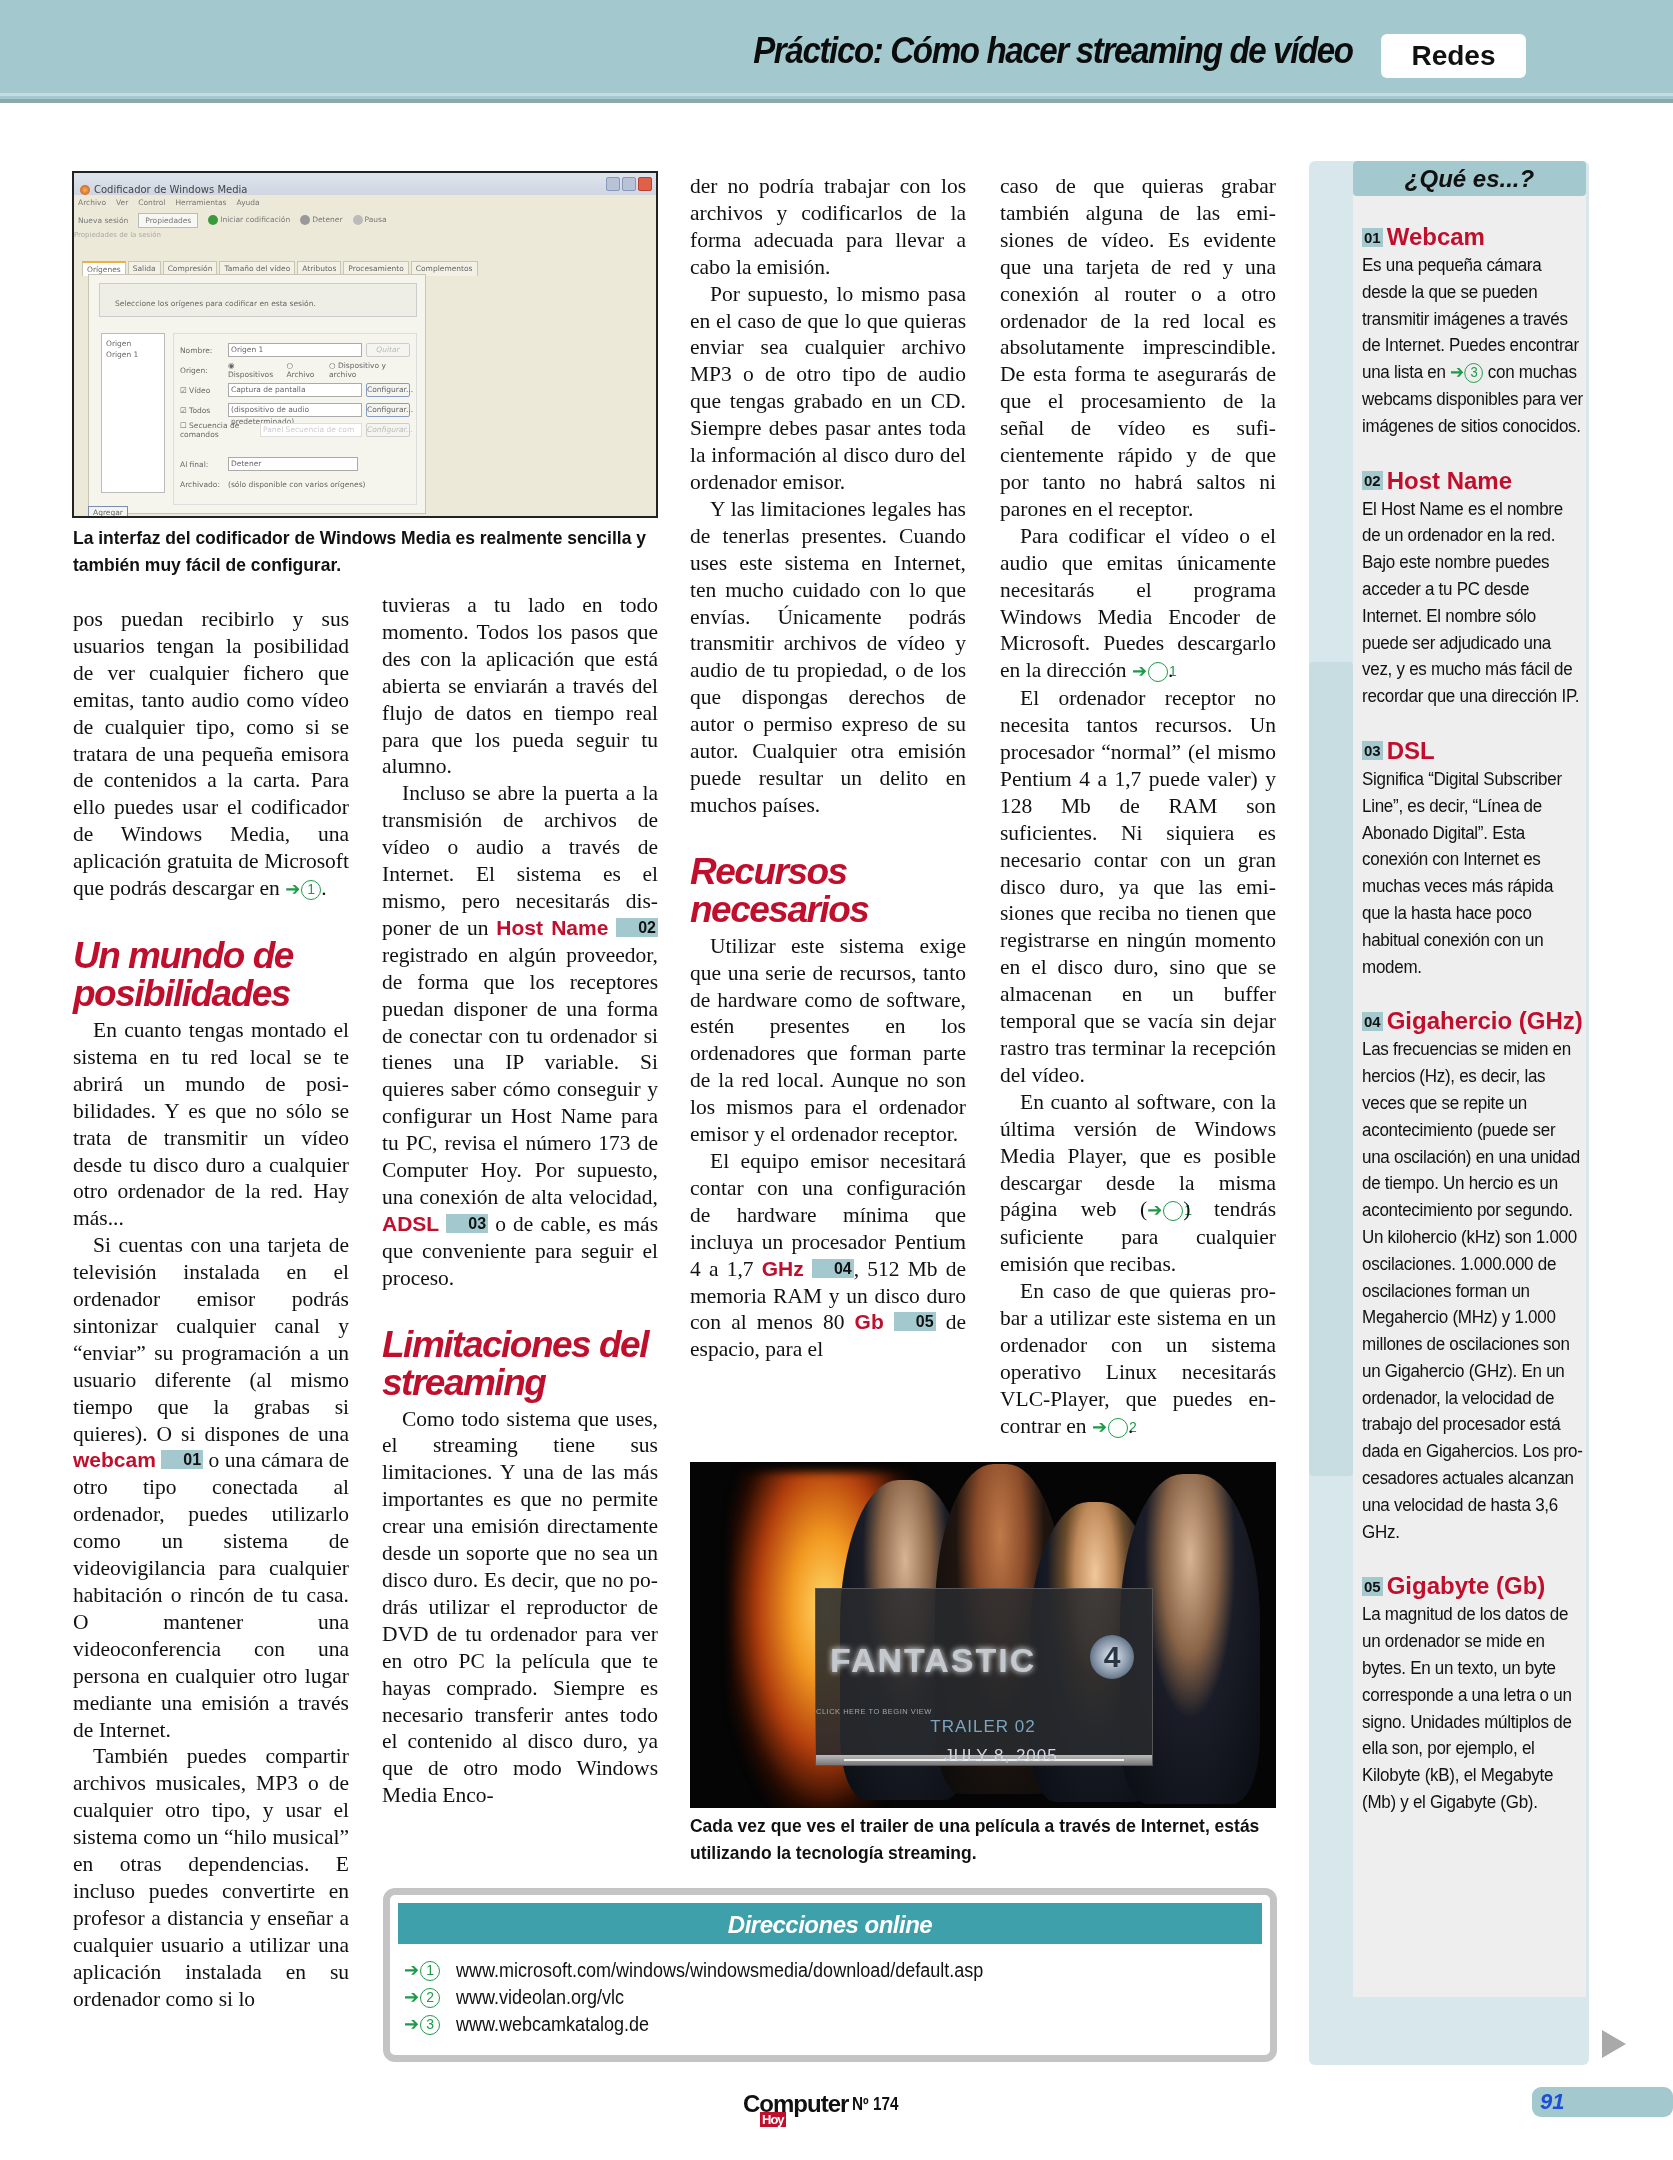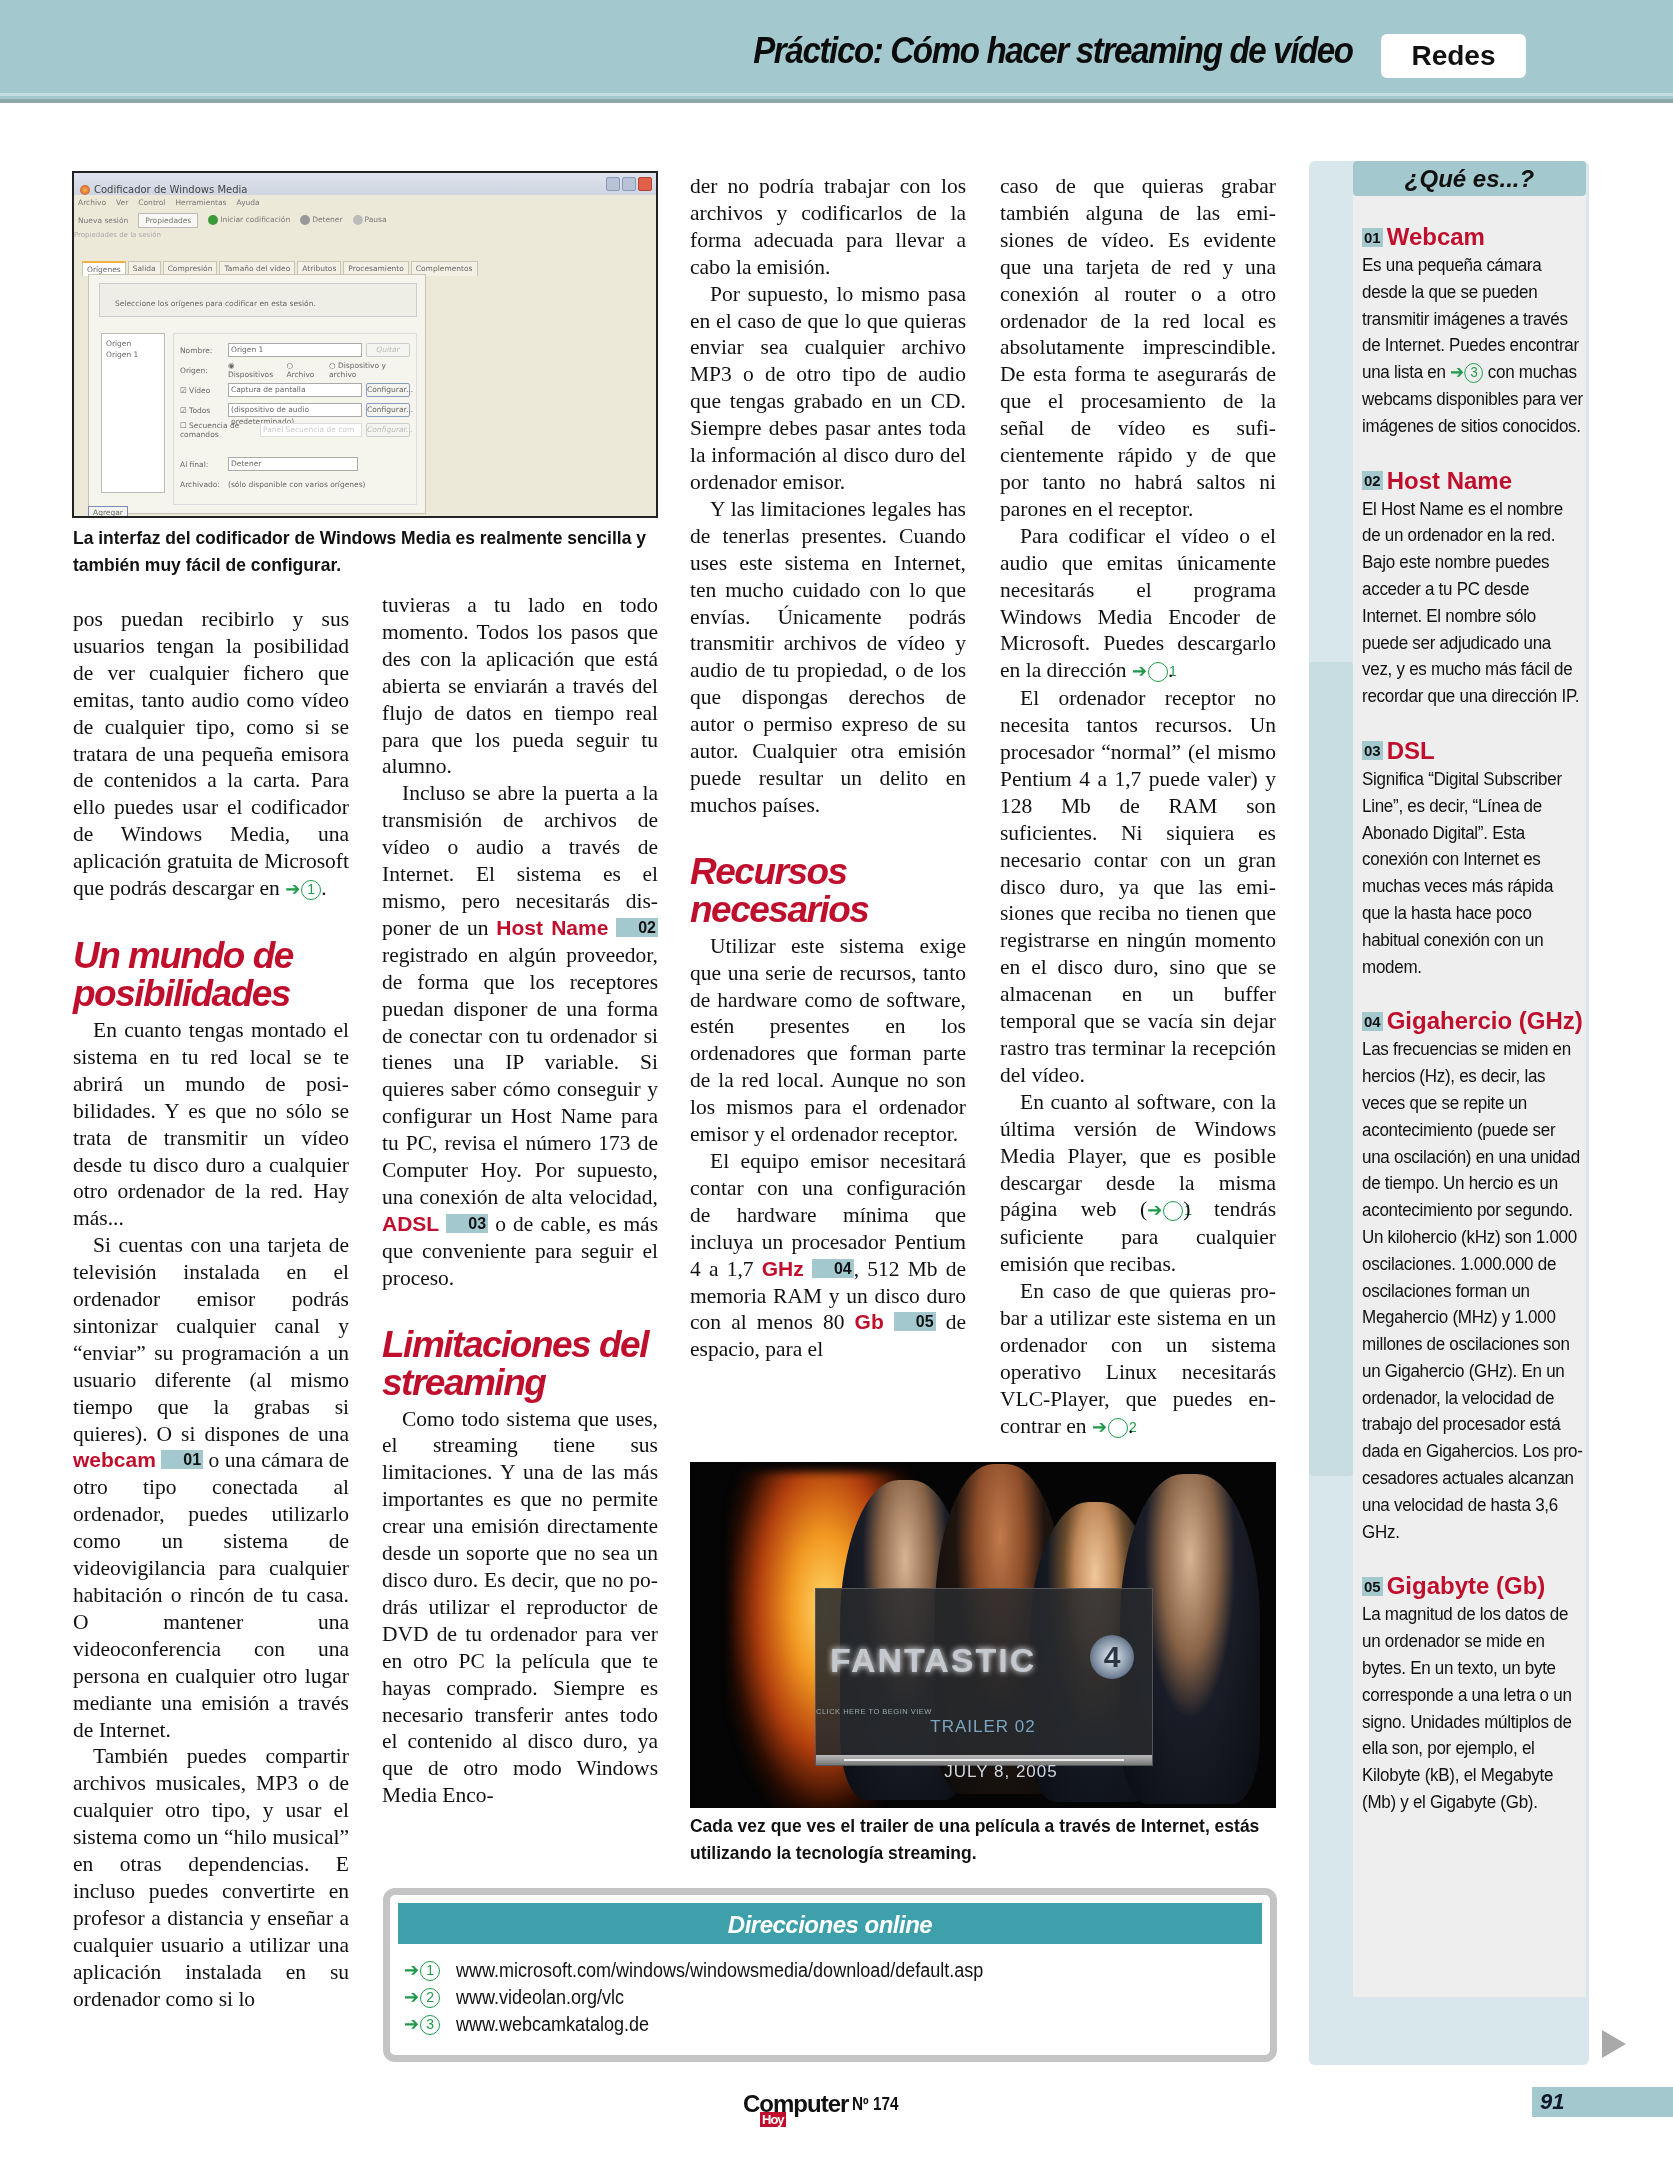--- a/index.html
+++ b/index.html
@@ -68,21 +68,21 @@
   .p4 { left: 430px; top: 12px; width: 140px; height: 330px; }
   .player { position: absolute; left: 125px; top: 126px; width: 338px; height: 178px; background: rgba(40,42,46,0.88); border: 1px solid #555; }
   .player-logo { position: absolute; left: 14px; top: 52px; font-family: "Liberation Sans", sans-serif; font-weight: bold; font-size: 34px; letter-spacing: 2px; color: #c4c9cf; text-shadow: 0 0 6px #fff; }
   .player-four { position: absolute; left: 274px; top: 46px; width: 44px; height: 44px; border-radius: 50%; background: radial-gradient(#e8eef5, #7a8a9e 60%, #2a3340); color: #2b3644; font-family: "Liberation Sans", sans-serif; font-weight: bold; font-size: 30px; text-align: center; line-height: 44px; }
   .player-click { position: absolute; left: 0; right: 0; top: 118px; text-align: left; font-family: "Liberation Sans", sans-serif; font-size: 7.5px; color: #9aa; letter-spacing: 0.5px; }
   .player-bar { position: absolute; left: 0; right: 0; bottom: 0; height: 10px; background: linear-gradient(#bbb,#777); }
   .player-bar::after { content: ""; position: absolute; left: 28px; right: 28px; top: 4px; height: 2px; background: #eee; }
   .trailer-lbl { position: absolute; left: 0; width: 586px; top: 318px; text-align: center; font-family: "Liberation Sans", sans-serif; font-size: 17px; color: #7ba5c0; letter-spacing: 1px; }
   .release { position: absolute; left: 0; width: 586px; top: 356px; text-align: center; font-family: "Liberation Sans", sans-serif; font-size: 17px; color: #cfd6df; letter-spacing: 1px; }
   .fig2 .trailer-lbl { top: 255px; }
-  .fig2 .release { top: 300px; padding-left: 36px; }
+  .fig2 .release { top: 284px; padding-left: 36px; }
 
   
   .online { position: absolute; left: 383px; top: 1888px; width: 894px; height: 174px; border: 7px solid #c4c4c4; border-radius: 12px; background: #fff; }
   .online-head { position: absolute; left: 8px; top: 8px; right: 8px; height: 41px; background: #3ea0aa; border-radius: 0; text-align: center; font-family: "Liberation Sans", sans-serif; font-weight: bold; font-style: italic; color: #fff; font-size: 24px; line-height: 44px; letter-spacing: -0.5px; }
   .online-list { position: absolute; left: 14px; top: 62px; font-family: "Liberation Sans", sans-serif; font-size: 20px; line-height: 27px; }
   .online-item { display: flex; align-items: center; }
   .online-item .ref { width: 52px; }
   .online-item .url { color: #111; transform: scaleX(0.9); transform-origin: left center; white-space: nowrap; }
 
   
@@ -95,21 +95,21 @@
   .gloss-title { font-weight: bold; font-size: 24px; line-height: 30px; color: #c00f2d; display: flex; align-items: center; gap: 4px; white-space: nowrap; }
   .gloss-title .num-badge { font-size: 15px; vertical-align: 0; }
   .gloss-body { letter-spacing: -0.3px; transform: scaleX(0.93); transform-origin: left top; width: 108%; }
   .next-arrow { position: absolute; left: 1602px; top: 2030px; width: 0; height: 0; border-left: 24px solid #a9a9a9; border-top: 14px solid transparent; border-bottom: 14px solid transparent; }
 
   
   .footer-logo { position: absolute; left: 743px; top: 2090px; font-family: "Liberation Sans", sans-serif; font-weight: bold; font-size: 24px; letter-spacing: -1px; color: #111; }
   .footer-logo .hoy { position: absolute; left: 17px; top: 22px; background: #c00f2d; color: #fff; font-size: 13px; padding: 0 2px; line-height: 15px; }
   .footer-logo .mark { position: absolute; left: 15px; top: 2px; width: 20px; height: 22px; background: #c00f2d; z-index: -1; }
   .footer-issue { position: absolute; left: 852px; top: 2094px; font-family: "Liberation Sans", sans-serif; font-weight: bold; font-size: 18px; color: #111; transform: scaleX(0.85); transform-origin: left center; }
-  .footer-page { position: absolute; left: 1532px; top: 2087px; width: 141px; height: 30px; background: #a3c9cf; font-family: "Liberation Sans", sans-serif; font-weight: bold; font-style: italic; font-size: 22px; line-height: 30px; padding-left: 8px; color: #0f172a; }
+  .footer-page { position: absolute; left: 1532px; top: 2087px; width: 141px; height: 30px; background: #a3c9cf; font-family: "Liberation Sans", sans-serif; font-weight: bold; font-style: italic; font-size: 22px; line-height: 30px; padding-left: 8px; color: #1d4ed8; border-radius: 9px; }
 </style>
 </head>
 <body>
 
 <div class="header">
   <div class="header-title">Práctico: Cómo hacer streaming de vídeo</div>
   <div class="header-section">Redes</div>
 </div>
 
 <div class="fig1">

